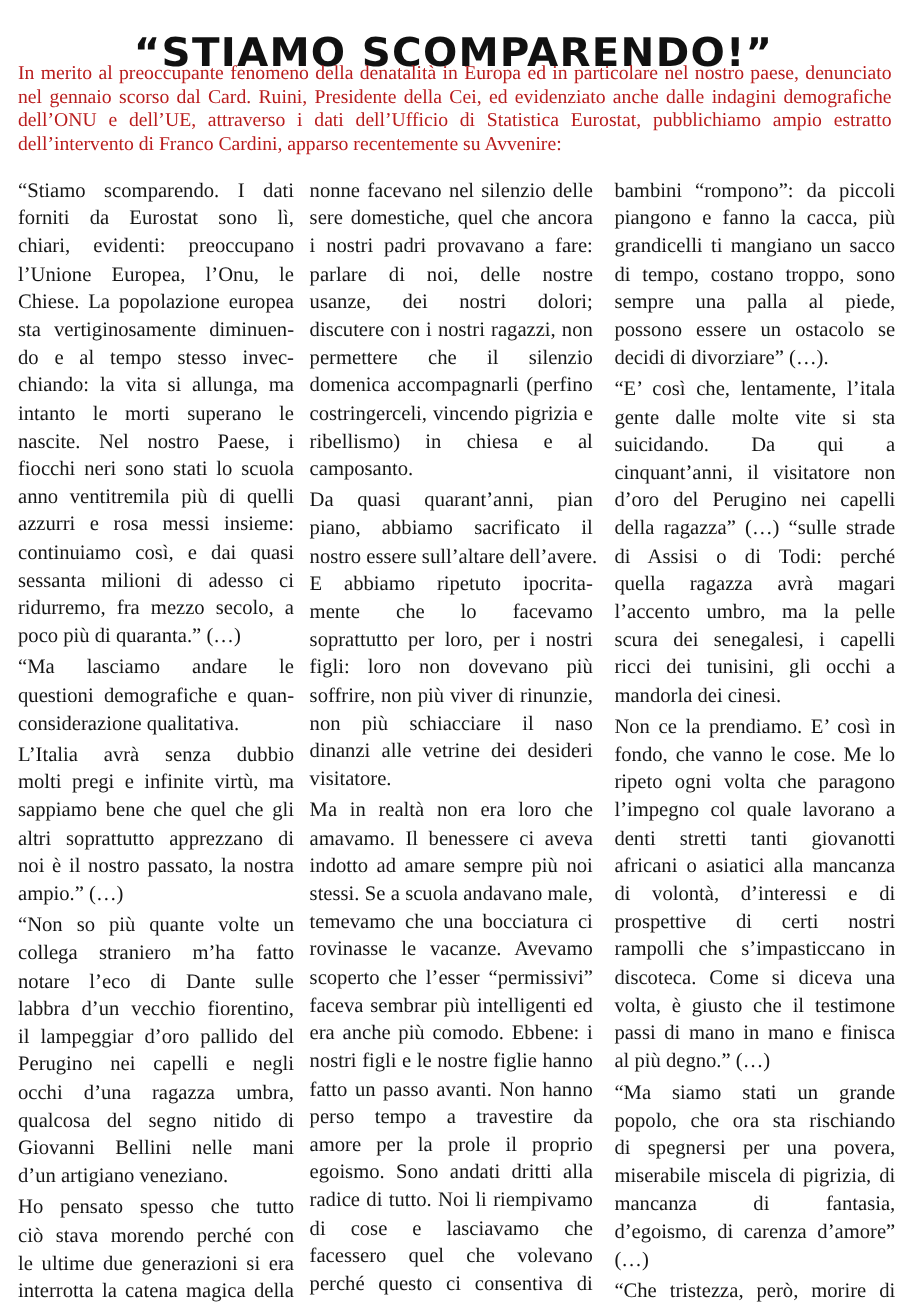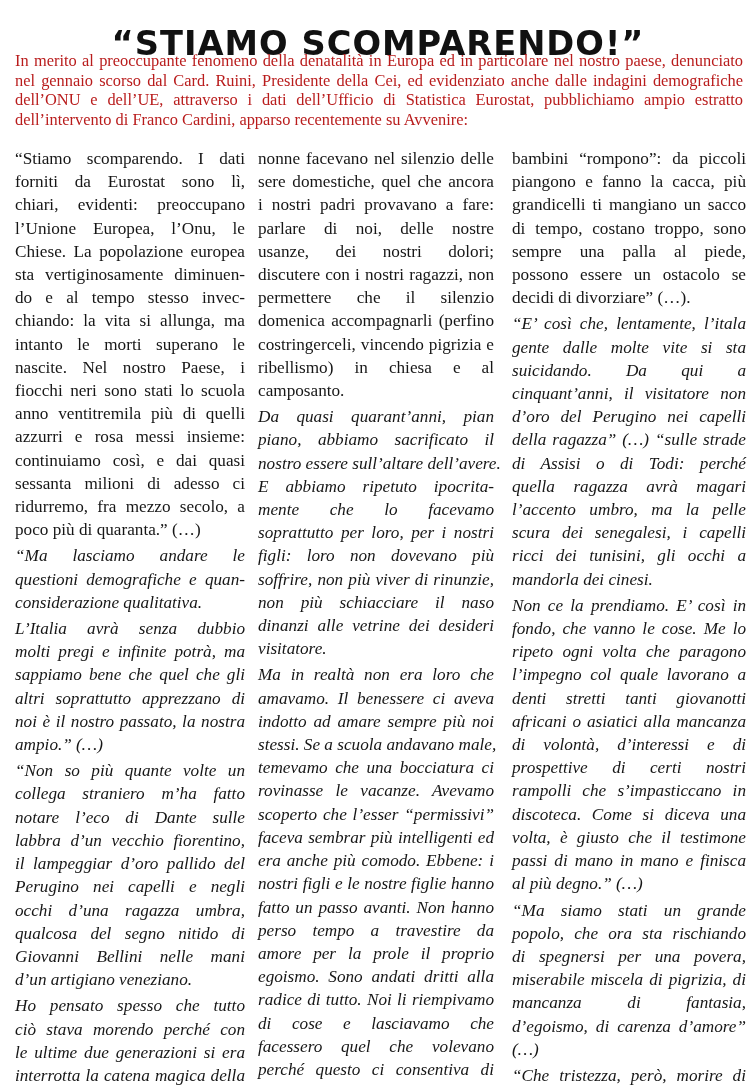--- a/index.html
+++ b/index.html
@@ -11,21 +11,21 @@
     transform:scaleX(1.02);
   }
   .intro {
     position:absolute; left:15px; top:51px; width:728px;
     font-size:16.4px; line-height:19.5px; text-align:justify; color:#b91c1c;
   }
   .col {
     position:absolute; top:147px; font-size:17.2px; line-height:23.2px; color:#161616;
   }
   .col p { margin:0; text-align:justify; hyphens:manual; }
-  .col p.gap { margin-top:3px;font-style:italic; }
+  .col p.gap { margin-top:3px; }
   .line { display:block; text-align:justify; text-align-last:justify; white-space:nowrap; }
   .line.last { text-align-last:left; }
   #col1 { left:15px; width:230px; }
   #col2 { left:258px; width:236px; }
   #col3 { left:512px; width:234px; }
 </style>
 </head>
 <body>
 
 <h1 class="title">“STIAMO SCOMPARENDO!”</h1>
@@ -51,21 +51,21 @@
       <span class="line">ridurremo, fra mezzo secolo, a</span>
       <span class="line last">poco più di quaranta.” (…)</span>
     </p>
     <p class="gap">
       <span class="line">“Ma lasciamo andare le</span>
       <span class="line">questioni demografiche e quan-</span>
       <span class="line last">considerazione qualitativa.</span>
     </p>
     <p class="gap">
       <span class="line"> L’Italia avrà senza dubbio</span>
-      <span class="line">molti pregi e infinite potrà, ma</span>
+      <span class="line">molti pregi e infinite virtù, ma</span>
       <span class="line">sappiamo bene che quel che gli</span>
       <span class="line">altri soprattutto apprezzano di</span>
       <span class="line">noi è il nostro passato, la nostra</span>
       <span class="line last">ampio.” (…)</span>
     </p>
     <p class="gap">
       <span class="line"> “Non so più quante volte un</span>
       <span class="line">collega straniero m’ha fatto</span>
       <span class="line">notare l’eco di Dante sulle</span>
       <span class="line">labbra d’un vecchio fiorentino,</span>

